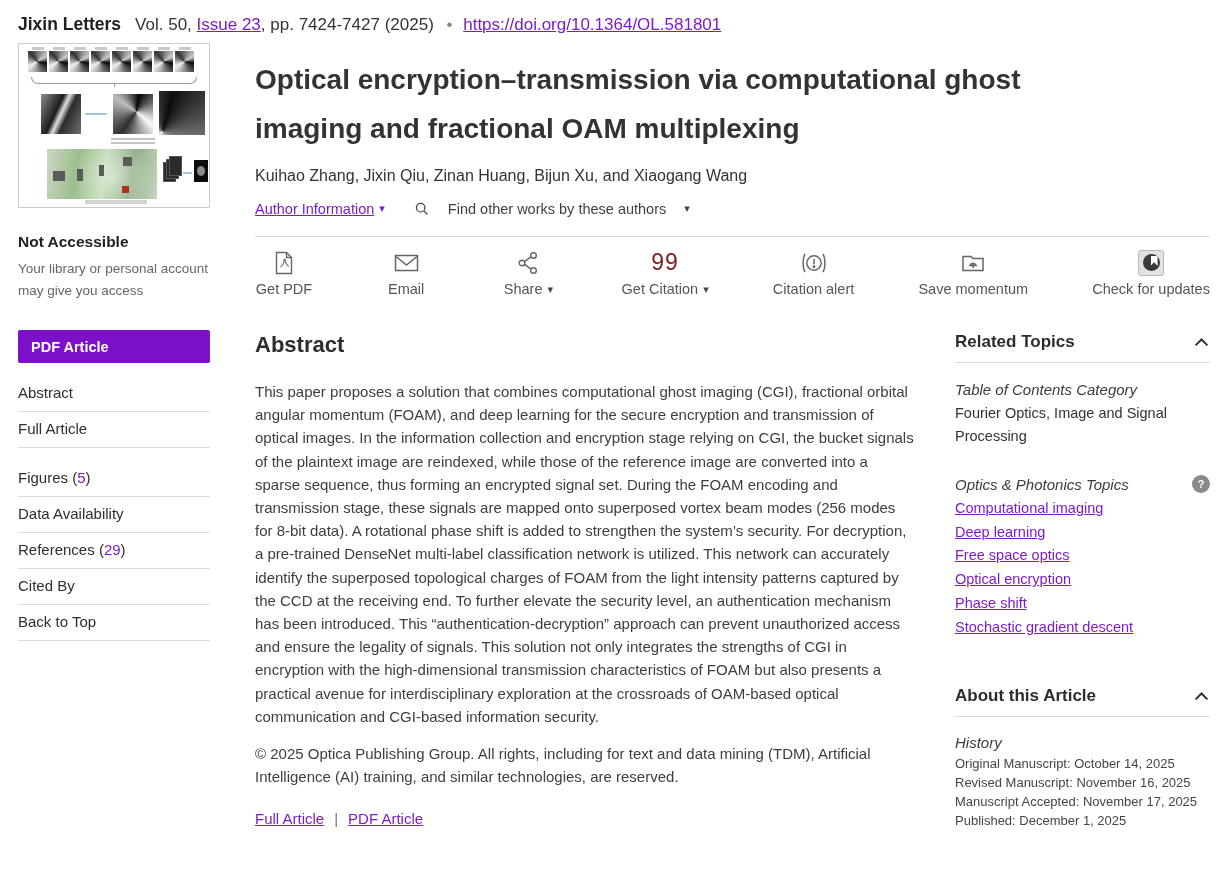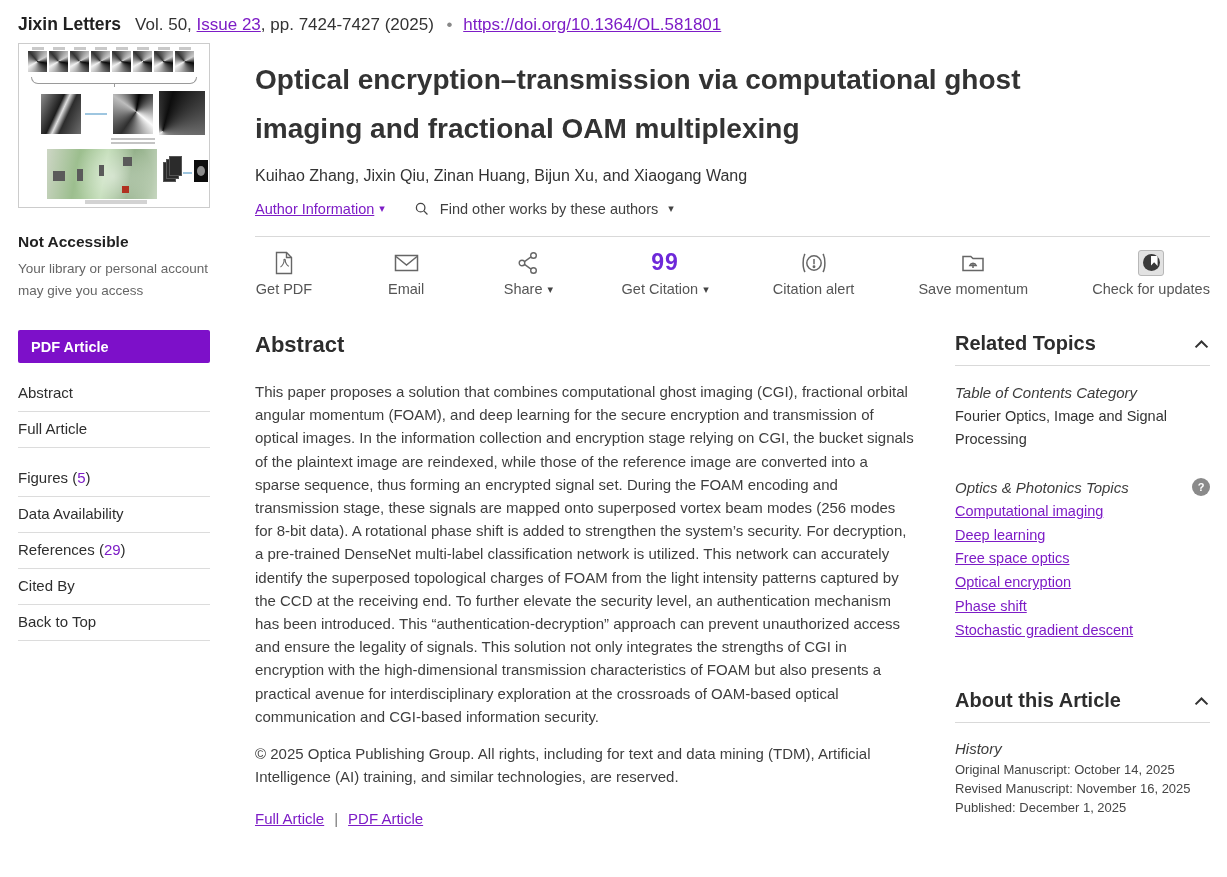--- a/index.html
+++ b/index.html
@@ -58,48 +58,48 @@
   .nav-count { color:#7d1cc6; }
 
   
   .article-title { margin-top:16px; max-width:872px; font-size:28px; font-weight:600; line-height:49px; color:#333; }
   .authors { margin-top:14px; font-size:16px; color:#333; }
   .author-row { margin-top:15px; display:flex; align-items:center; gap:28px; font-size:14.5px; }
   .author-info { display:flex; align-items:center; gap:5px; }
   .caret { font-size:11px; line-height:1; }
   .caret.purple { color:#7d1cc6; }
   .caret.dark { color:#444; }
-  .find-works { display:flex; align-items:center; gap:10px; color:#3f3f3f; }
+  .find-works { display:flex; align-items:center; gap:18px; color:#3f3f3f; }
 
   
   .toolbar-wrap { margin-top:19px; border-top:1px solid #d9d9d9; padding-top:12px; }
   .toolbar { display:flex; justify-content:space-between; align-items:flex-start; }
   .tool { display:flex; flex-direction:column; align-items:center; gap:5px; color:#555; font-size:14.5px; cursor:pointer; min-width:58px; }
   .tool-icon { height:27px; display:flex; align-items:center; justify-content:center; }
   .tool-label-row { display:flex; align-items:center; gap:5px; }
-  .quote-glyph { font-size:23px; letter-spacing:1px; color:#6d28d9; font-weight:700; line-height:27px; }
+  .quote-glyph { font-size:23px; letter-spacing:1px; color:#7f1d1d; font-weight:400; line-height:27px; }
   .crossmark { width:26px; height:26px; background:#e2e2e2; border:1px solid #b8b8b8; border-radius:3px;
     display:flex; align-items:center; justify-content:center; }
   .cm-circle { width:17px; height:17px; border-radius:50%; background:#3a3a3a; position:relative; overflow:hidden; }
   .cm-circle::after { content:""; position:absolute; left:8px; top:2px; width:7px; height:10px; background:#fff;
     clip-path:polygon(0 0,100% 0,100% 100%,50% 62%,0 100%); }
 
   
   .content-cols { display:flex; margin-top:35px; }
   .main-col { flex:0 0 662px; width:662px; }
   .side-col { margin-left:38px; width:267px; }
 
   .abs-head { font-size:22px; font-weight:700; color:#2d2d2d; margin-bottom:22px; }
   .abs-body, .copyright { font-size:15px; line-height:23.2px; color:#3e3e3e; }
   .copyright { margin-top:14px; }
   .article-links { margin-top:22px; font-size:15px; display:flex; align-items:center; }
   .article-links .sep { color:#777; margin:0 10px; }
 
   .side-head { display:flex; justify-content:space-between; align-items:center;
-    border-bottom:1px solid #d9d9d9; padding-bottom:10px; font-size:20px; font-weight:700; color:#2d2d2d; }
+    border-bottom:1px solid #d9d9d9; padding-bottom:10px; font-size:17px; font-weight:700; color:#2d2d2d; }
   .chev { cursor:pointer; display:flex; }
   .toc-label, .topics-label, .history-label { font-style:italic; font-size:15px; color:#3c3c3c; }
   .toc-label { margin-top:18px; }
   .toc-value { margin-top:4px; font-size:14.5px; line-height:23px; color:#333; max-width:235px; }
   .topics-row { margin-top:27px; display:flex; justify-content:space-between; align-items:center; }
   .help-badge { width:18px; height:18px; border-radius:50%; background:#8a8a8a; color:#fff;
     font-size:11px; font-weight:700; display:flex; align-items:center; justify-content:center; cursor:pointer; }
   .topic-link { display:table; font-size:14.5px; line-height:23.7px; color:#7d1cc6; text-decoration:underline; }
   .topics-list { margin-top:4px; }
   .about-sec { margin-top:47px; }
@@ -330,20 +330,21 @@
             <span class="chev">
               <svg width="17" height="12" viewBox="0 0 20 14" fill="none" stroke="#333" stroke-width="2.4">
                   <polyline points="3,11 10,4 17,11"></polyline>
                 </svg>
             </span>
           </div>
           <div class="history-label">History</div>
           <div class="history-list">
             <div class="history-line">Original Manuscript: October 14, 2025</div>
             <div class="history-line">Revised Manuscript: November 16, 2025</div>
+            <div class="history-line">Manuscript Accepted: November 17, 2025</div>
             <div class="history-line">Published: December 1, 2025</div>
           </div>
         </div>
       </div>
     </div>
 
   </div>
 </div>
 
 </body></html>

